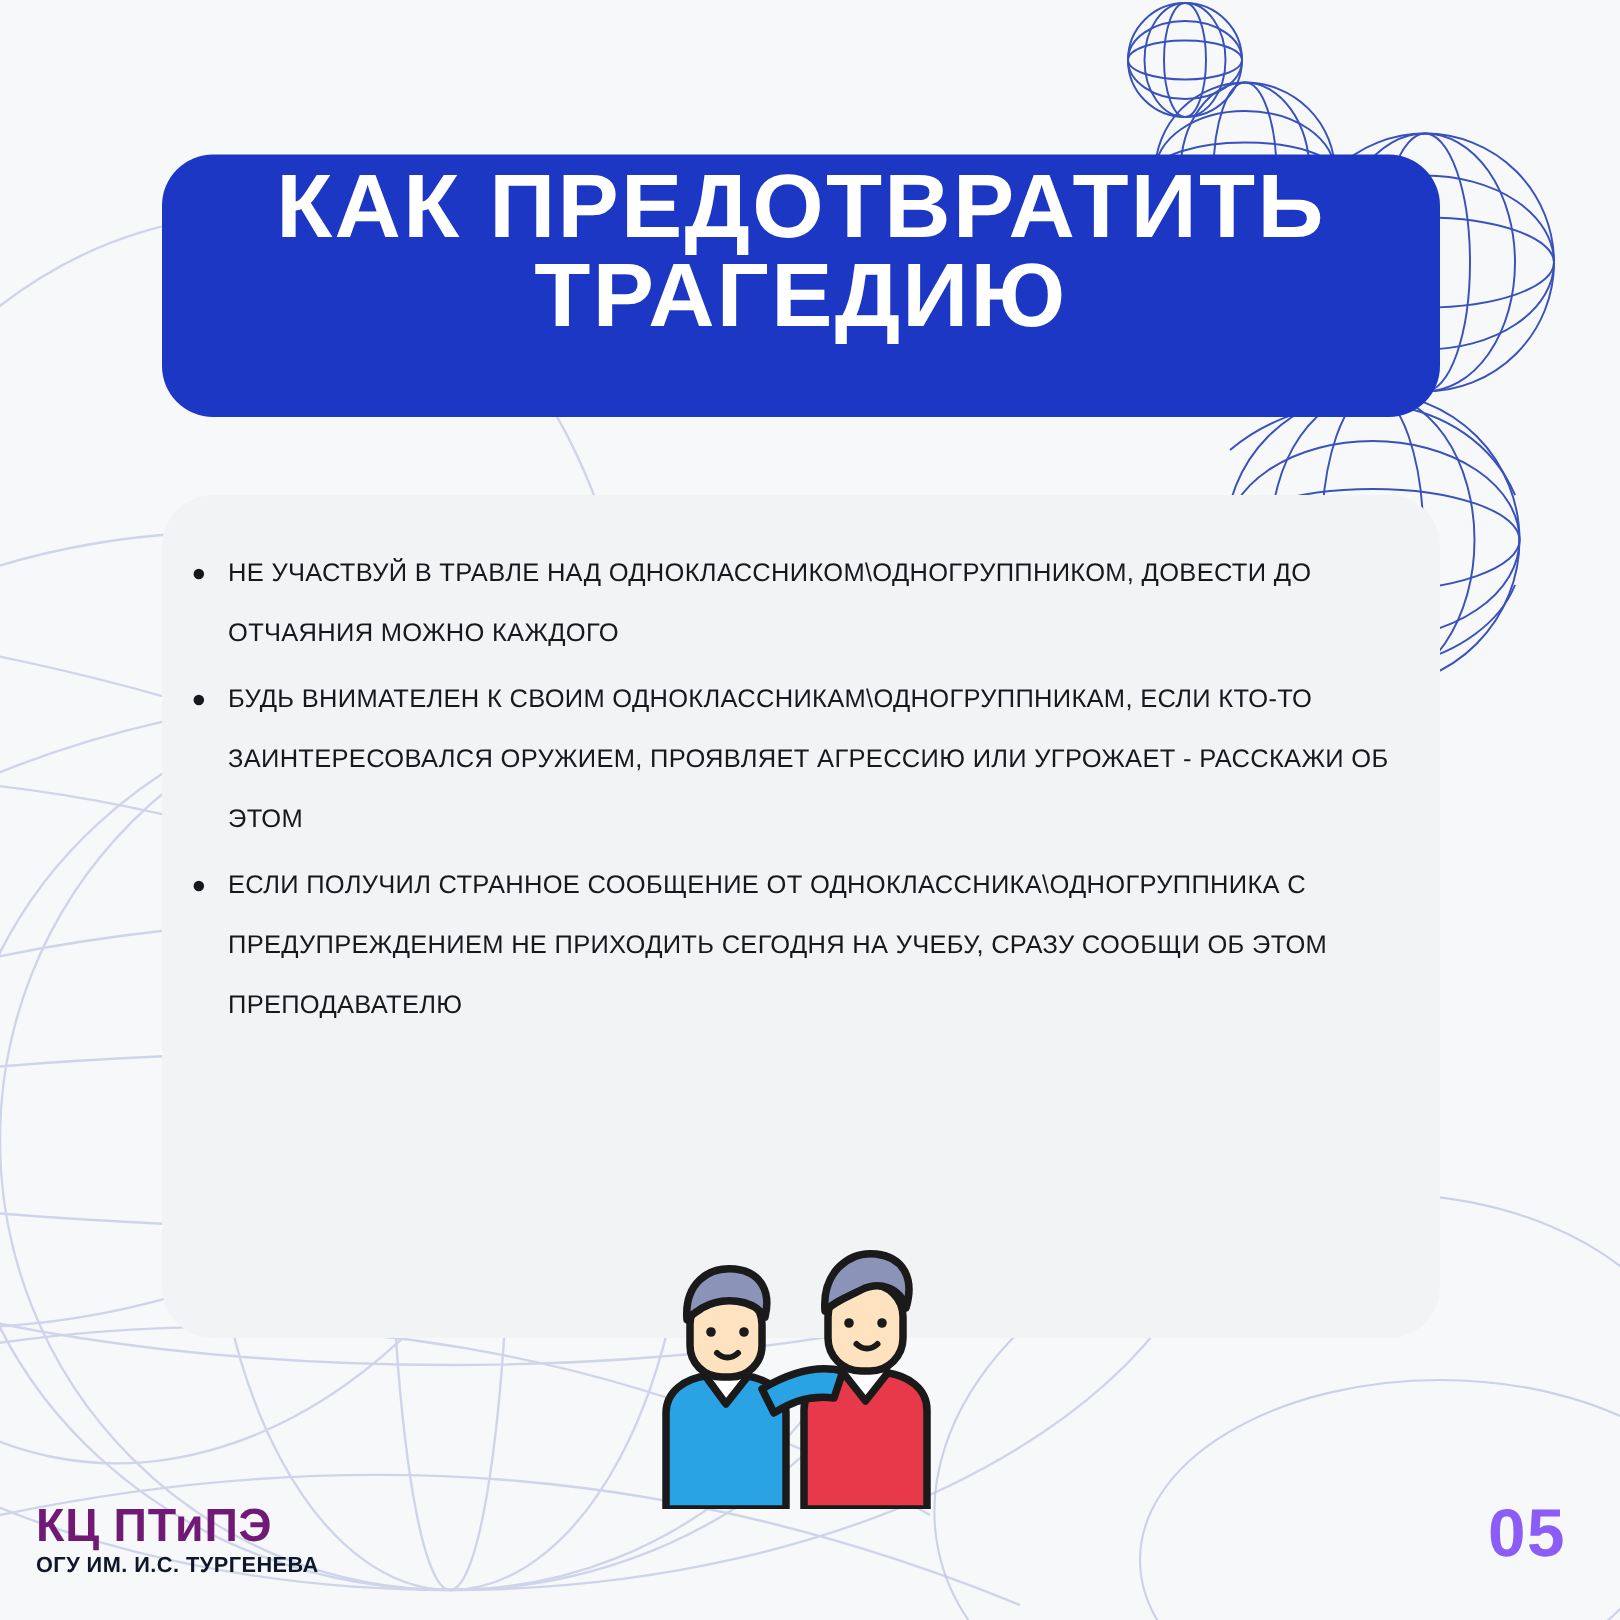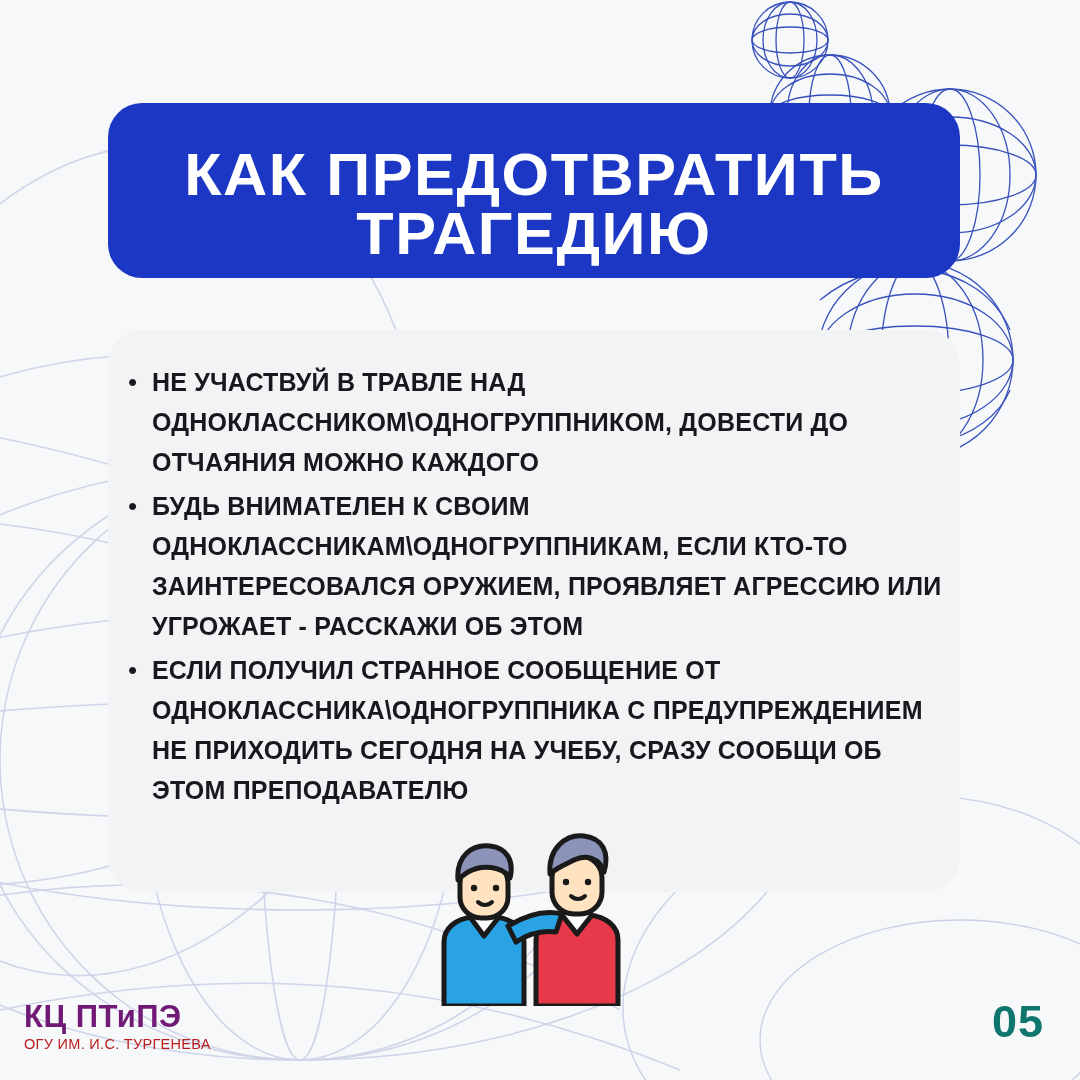--- a/index.html
+++ b/index.html
@@ -38,21 +38,21 @@
   .title-card {
     position: absolute;
     left: 108px;
     top: 103px;
     width: 852px;
     height: 175px;
     background: #1b37c4;
     border-radius: 34px;
     z-index: 3;
     display: flex;
-    align-items: flex-end;
+    align-items: flex-start;
     justify-content: center;
     padding: 6px 30px 14px;
   }
 
   .title-text {
     color: #ffffff;
     font-weight: 700;
     font-size: 60px;
     line-height: 0.98;
     letter-spacing: 1.5px;
@@ -93,22 +93,22 @@
     width: 24px;
     color: #17181c;
     font-size: 26px;
     line-height: 40px;
     text-align: left;
   }
 
   .item-text {
     flex: 1 1 auto;
     color: #17181c;
-    font-weight: 700;
-    font-size: 25px;
+    font-weight: 400;
+    font-size: 17px;
     line-height: 40px;
     letter-spacing: 0.2px;
     text-transform: uppercase;
   }
 
   
   .illustration {
     position: absolute;
     left: 404px;
     top: 818px;
@@ -127,32 +127,32 @@
 
   .brand-main {
     color: #701a75;
     font-weight: 700;
     font-size: 31px;
     letter-spacing: 0.5px;
     line-height: 1.05;
   }
 
   .brand-sub {
-    color: #b91c1c;
-    font-weight: 400;
+    color: #0f172a;
+    font-weight: 700;
     font-size: 14.5px;
     letter-spacing: 0.3px;
     margin-top: 2px;
   }
 
   .page-number {
     position: absolute;
     right: 36px;
     bottom: 32px;
-    color: #0f766e;
+    color: #8b5cf6;
     font-weight: 700;
     font-size: 45px;
     letter-spacing: 1px;
     z-index: 6;
   }
 </style>
 </head>
 <body>
 
 <svg class="bg-svg" viewBox="0 0 1080 1080" preserveAspectRatio="none" aria-hidden="true">

